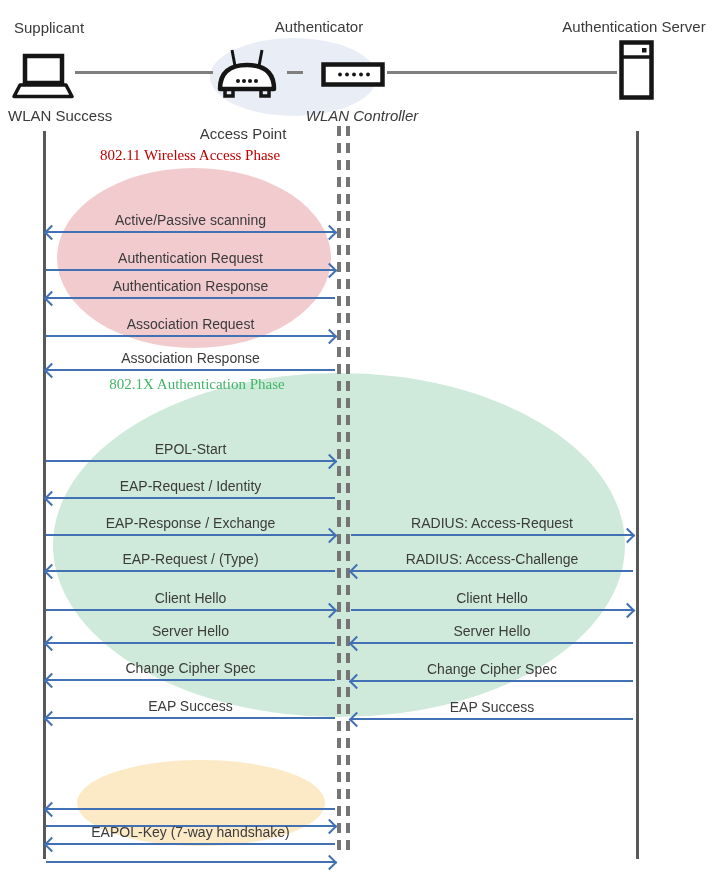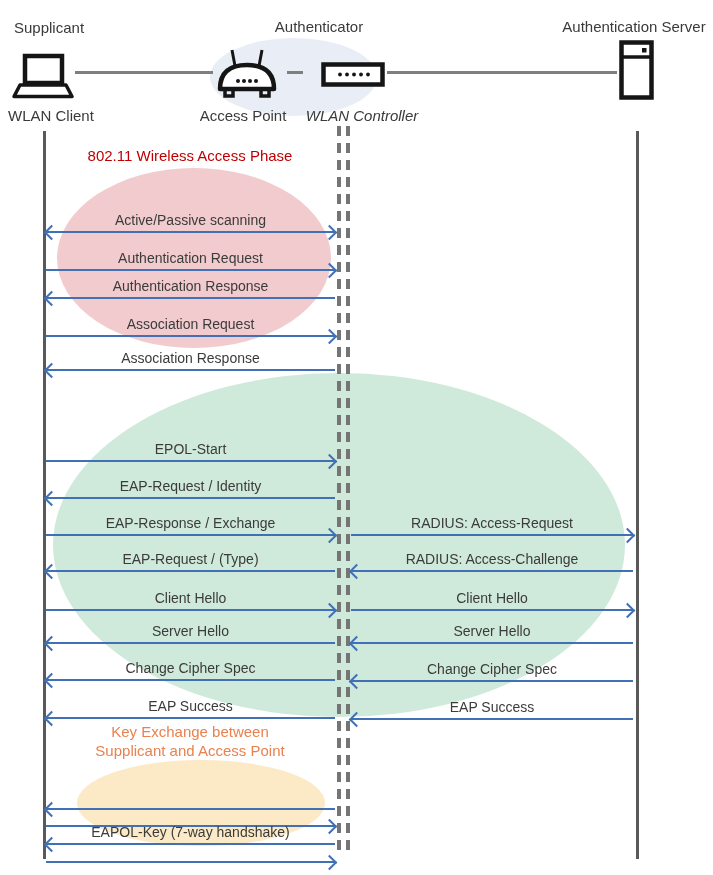--- a/index.html
+++ b/index.html
@@ -19,21 +19,21 @@
   .dashline{
     width:4px;top:126px;height:726px;
     background:repeating-linear-gradient(to bottom,#757575 0 10px,transparent 10px 17px);
   }
   
   .ellipse{border-radius:50%;}
   .el-red{left:57px;top:168px;width:274px;height:180px;background:#f1cbce;}
   .el-green{left:53px;top:373px;width:572px;height:344px;background:#cfeada;}
   .el-orange{left:77px;top:760px;width:248px;height:86px;background:#fce9c5;}
   
-  .phase-title{font-size:15px;white-space:nowrap;z-index:5;}
+  .phase-title{font-size:15px;white-space:nowrap;z-index:5;font-family:Liberation Serif, serif;}
   .t-red{color:#c00000;left:190px;top:147px;}
   .t-green{color:#42b568;left:197px;top:376px;}
   .t-orange{color:#e8824f;left:190px;top:722px;text-align:center;line-height:19px;}
   
   #messages{position:absolute;left:0;top:0;width:713px;height:875px;z-index:4;margin-top:32px;}
   .msg{position:absolute;height:0;}
   .ln{position:absolute;left:1px;right:1px;top:-1px;height:2.4px;background:#4170b4;}
   .ah{position:absolute;width:9px;height:9px;border:solid #4170b4;border-width:2.6px 2.6px 0 0;top:-4.8px;}
   .ah.r{right:1px;transform:rotate(45deg);}
   .ah.l{left:1px;transform:rotate(-135deg);}
@@ -87,38 +87,35 @@
     </svg>
   </div>
   <div class="abs" style="left:619px;top:40px;">
     <svg width="35" height="60" viewBox="0 0 35 60">
       <rect x="2.5" y="2.5" width="30" height="55" fill="#fff" stroke="#151515" stroke-width="4.5"></rect>
       <line x1="4" y1="17" x2="31" y2="17" stroke="#151515" stroke-width="3.5"></line>
       <rect x="23" y="8" width="4.5" height="4.5" fill="#151515"></rect>
     </svg>
   </div>
 
-  <div class="abs dev" style="left:8px;top:107px;">WLAN Client</div>
-  <div class="abs dev cx" style="left:243px;top:107px;">Access Point</div>
+  <div class="abs dev" style="left:8px;top:107px;">WLAN Success</div>
+  <div class="abs dev cx" style="left:243px;top:125px;">Access Point</div>
   <div class="abs dev cx" style="left:362px;top:107px;font-style:italic;">WLAN Controller</div>
 
   <div class="abs ellipse el-red"></div>
   <div class="abs ellipse el-green"></div>
   <div class="abs ellipse el-orange"></div>
 
   <div class="abs lifeline z2" style="left:43px;"></div>
   <div class="abs dashline z2" style="left:337px;"></div>
   <div class="abs dashline z2" style="left:346px;"></div>
   <div class="abs lifeline z2" style="left:636px;"></div>
 
   <div class="abs phase-title t-red cx">802.11 Wireless Access Phase</div>
-  <div class="abs phase-title t-orange cx">
-    <div>Key Exchange between</div>
-    <div>Supplicant and Access Point</div>
-  </div>
+  <div class="abs phase-title t-green cx">802.1X Authentication Phase</div>
 
   <div id="messages">
       <div class="msg" style="left: 45px; width: 291px; top: 200px;">
         <div class="ln"></div>
         <div class="ah r"></div>
         <div class="ah l"></div>
         <span class="lbl">Active/Passive scanning</span>
       </div>
       <div class="msg" style="left: 45px; width: 291px; top: 238px;">
         <div class="ln"></div>

